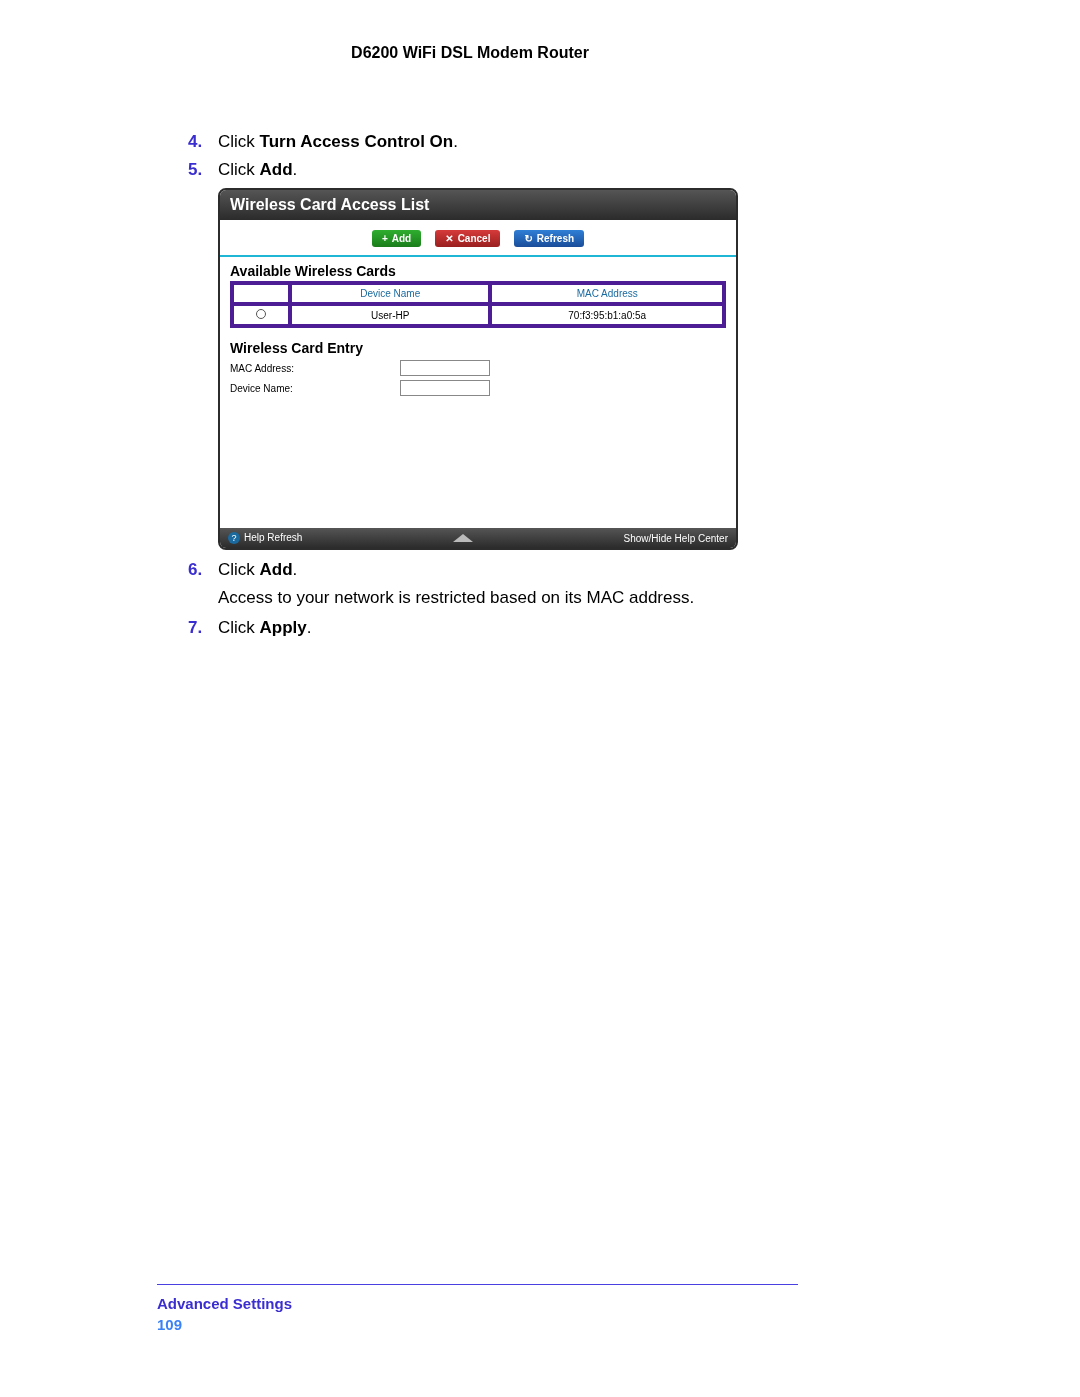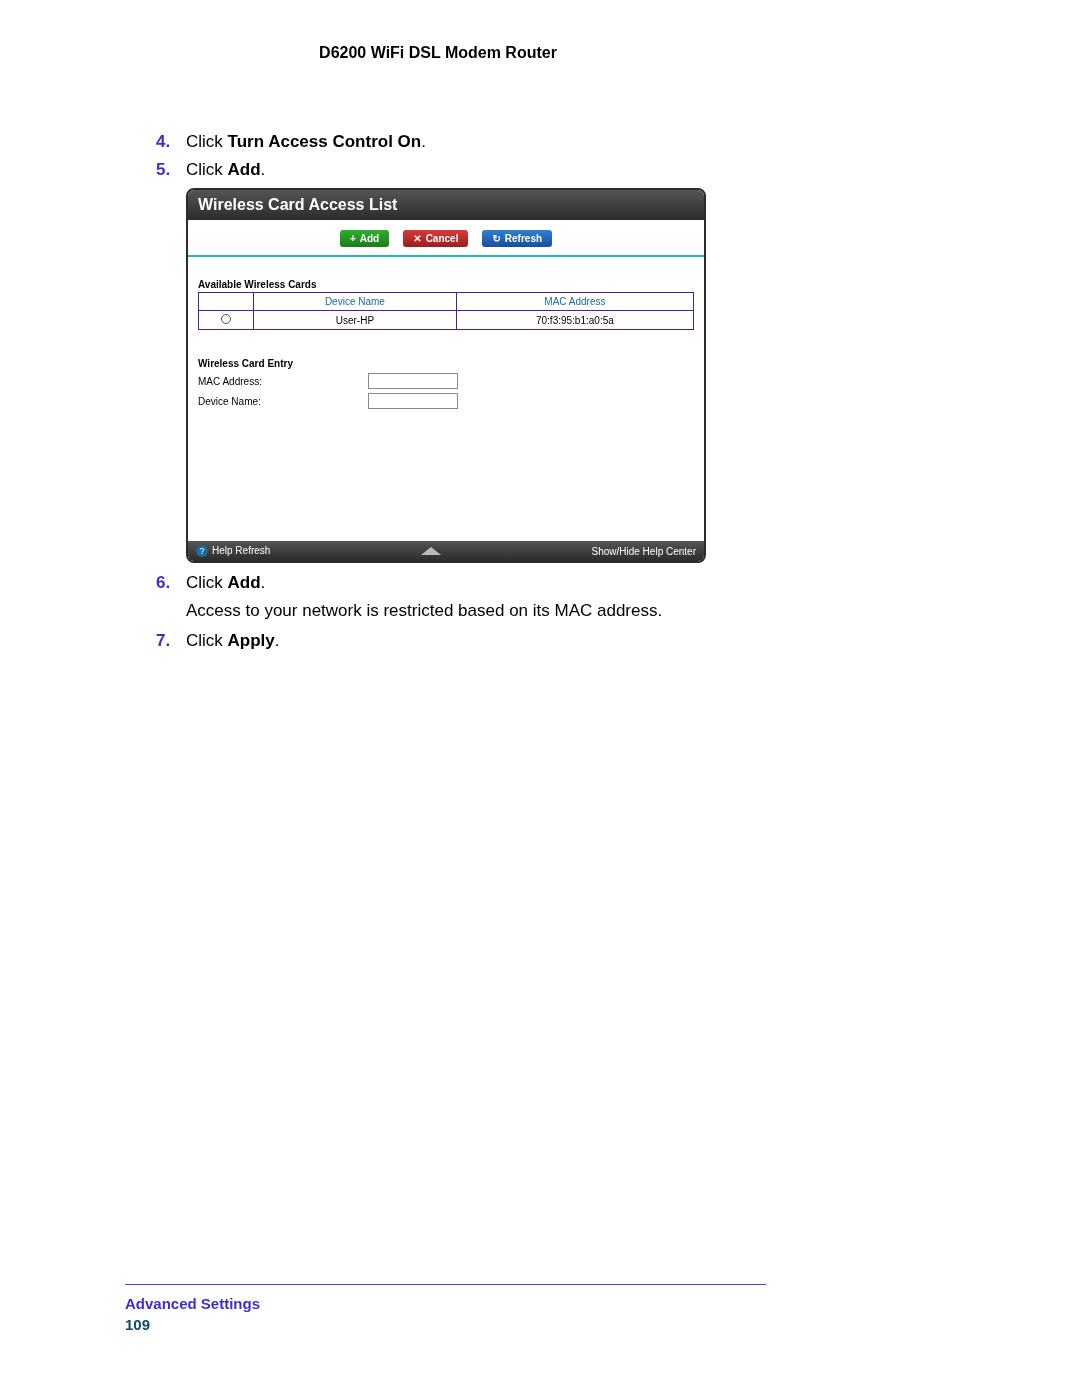--- a/index.html
+++ b/index.html
@@ -1,52 +1,52 @@
 <!DOCTYPE html>
 <html><head>
 <meta charset="utf-8">
 <style>
   * { box-sizing: border-box; margin: 0; padding: 0; }
   html, body { width: 1080px; height: 1397px; background: #fff; font-family: Arial, Helvetica, sans-serif; color: #000; }
-  .page { position: relative; width: 876px; height: 1397px; }
+  .page { position: relative; width: 876px; height: 1397px; margin-left: 32px; }
 
   .doc-title { text-align: center; font-weight: 700; font-size: 16px; padding-top: 44px; }
 
   .instructions { margin: 70px 0 0 156px; width: 720px; }
   .ol-item { display: flex; align-items: baseline; margin-bottom: 8px; font-size: 17px; }
   .ol-num  { width: 30px; color: #3b2ed0; font-weight: 700; }
   .ol-text .bold { font-weight: 700; }
   .ol-sub  { margin-left: 30px; font-size: 17px; margin-top: 4px; margin-bottom: 10px; }
 
   .ui-wrap { margin: 8px 0 10px 30px; width: 520px; border: 2px solid #2c2c2c; border-radius: 8px; overflow: hidden; background: #fff; font-size: 10px; }
   .ui-titlebar { background: linear-gradient(#555,#2b2b2b); color: #fff; font-weight: 700; padding: 6px 10px; font-size: 16px; }
   .ui-toolbar  { display: flex; gap: 14px; justify-content: center; padding: 10px 0 8px; border-bottom: 2px solid #1fb6d6; }
   .btn { display: inline-flex; align-items: center; gap: 4px; color: #fff; font-weight: 700; font-size: 10px; padding: 3px 10px; border-radius: 3px; cursor: pointer; }
   .btn-green  { background: linear-gradient(#2fae2f,#1a7d1a); }
   .btn-red    { background: linear-gradient(#d63a3a,#9a1f1f); }
   .btn-blue   { background: linear-gradient(#2f7fd6,#1a4d9a); }
-  .ui-section { padding: 22px 10px 2px; font-weight: 700; font-size: 10px; }
+  .ui-section { padding: 6px 10px 2px; font-weight: 700; font-size: 14px; }
   .ui-table   { width: calc(100% - 20px); margin: 0 10px 6px; border-collapse: collapse; font-size: 10px; }
-  .ui-table th, .ui-table td { border: 1px solid #4c1d95; padding: 3px 22px; text-align: center; }
+  .ui-table th, .ui-table td { border: 4px solid #4c1d95; padding: 3px 22px; text-align: center; }
   .ui-table th { color: #1a6aa0; font-weight: 400; background: #fff; }
   .ui-table td.radio-cell { width: 48px; }
   .radio-dot { display:inline-block; width:10px; height:10px; border:1px solid #555; border-radius:50%; }
   .entry-row { display:flex; align-items:center; padding: 2px 10px; font-size:10px; }
   .entry-row .lbl { width: 170px; }
   .entry-row input { height: 16px; width: 90px; border:1px solid #888; font-size:10px; padding:0 2px; }
   .ui-space { height: 130px; }
   .ui-footer { background: linear-gradient(#555,#2b2b2b); color:#fff; display:flex; align-items:center; justify-content:space-between; padding:4px 8px; font-size:10px; }
   .help-q { display:inline-flex; align-items:center; justify-content:center; width:12px; height:12px; border-radius:50%; background:#1a6aa0; color:#fff; font-size:9px; margin-right:4px;}
   .footer-arrow { width:0; height:0; border-left:10px solid transparent; border-right:10px solid transparent; border-bottom:8px solid #bbb; }
   .ui-footer .right { }
 
   .page-footer { position:absolute; left:125px; right:110px; bottom:64px; text-align:left; }
   .footer-rule  { border-top:1px solid #4a3fe0; margin-bottom:10px; }
   .footer-section { color:#3b2ed0; font-weight:700; font-size:15px; }
-  .footer-page    { color:#0c4a6e; font-weight:700; font-size:15px; margin-top:4px; }
+  .footer-page    { color:#3b82f6; font-weight:700; font-size:15px; margin-top:4px; }
 </style>
 </head>
 <body>
 
 <div class="page">
   <div class="doc-title">D6200 WiFi DSL Modem Router</div>
 
   <div class="instructions">
 
     <div class="ol-item">

